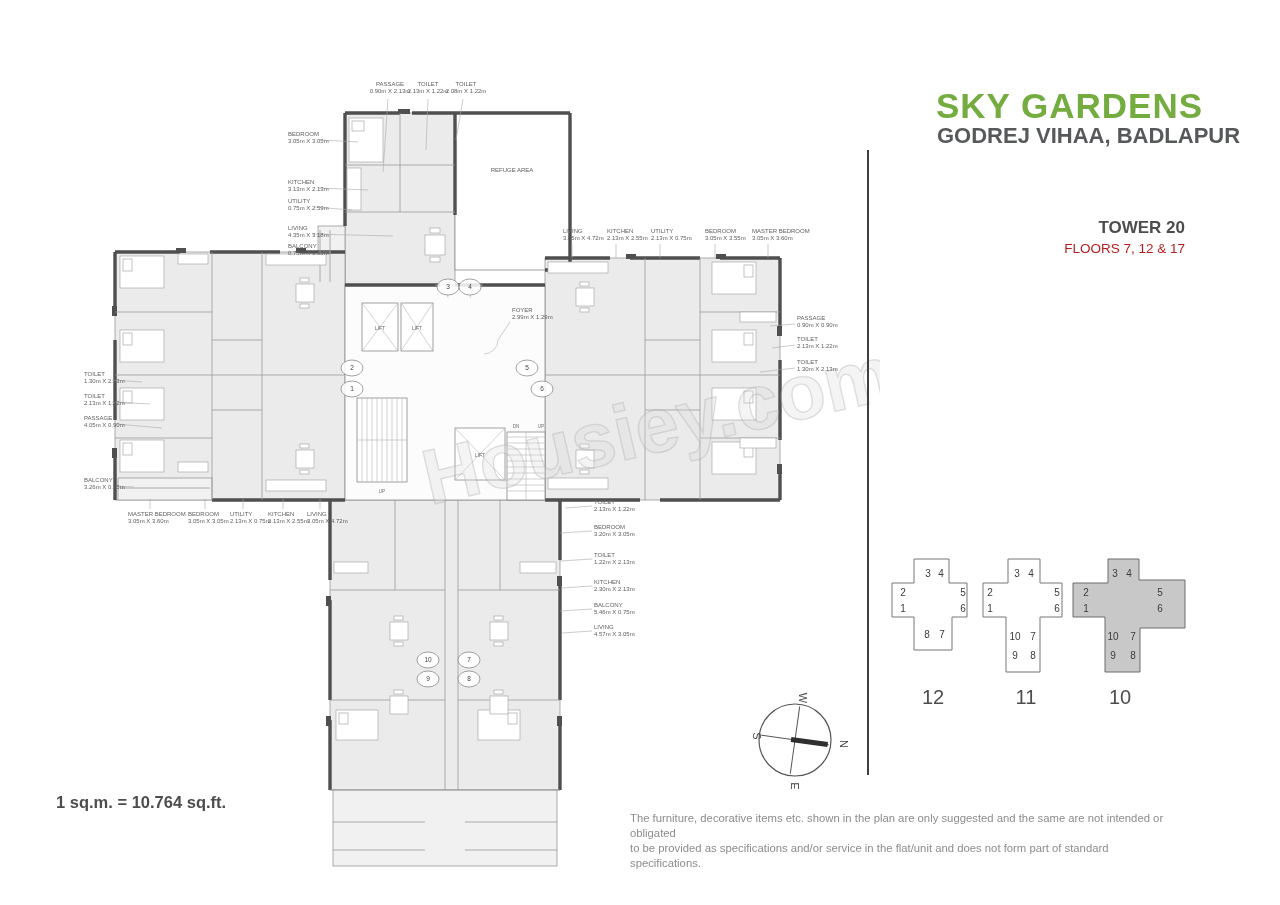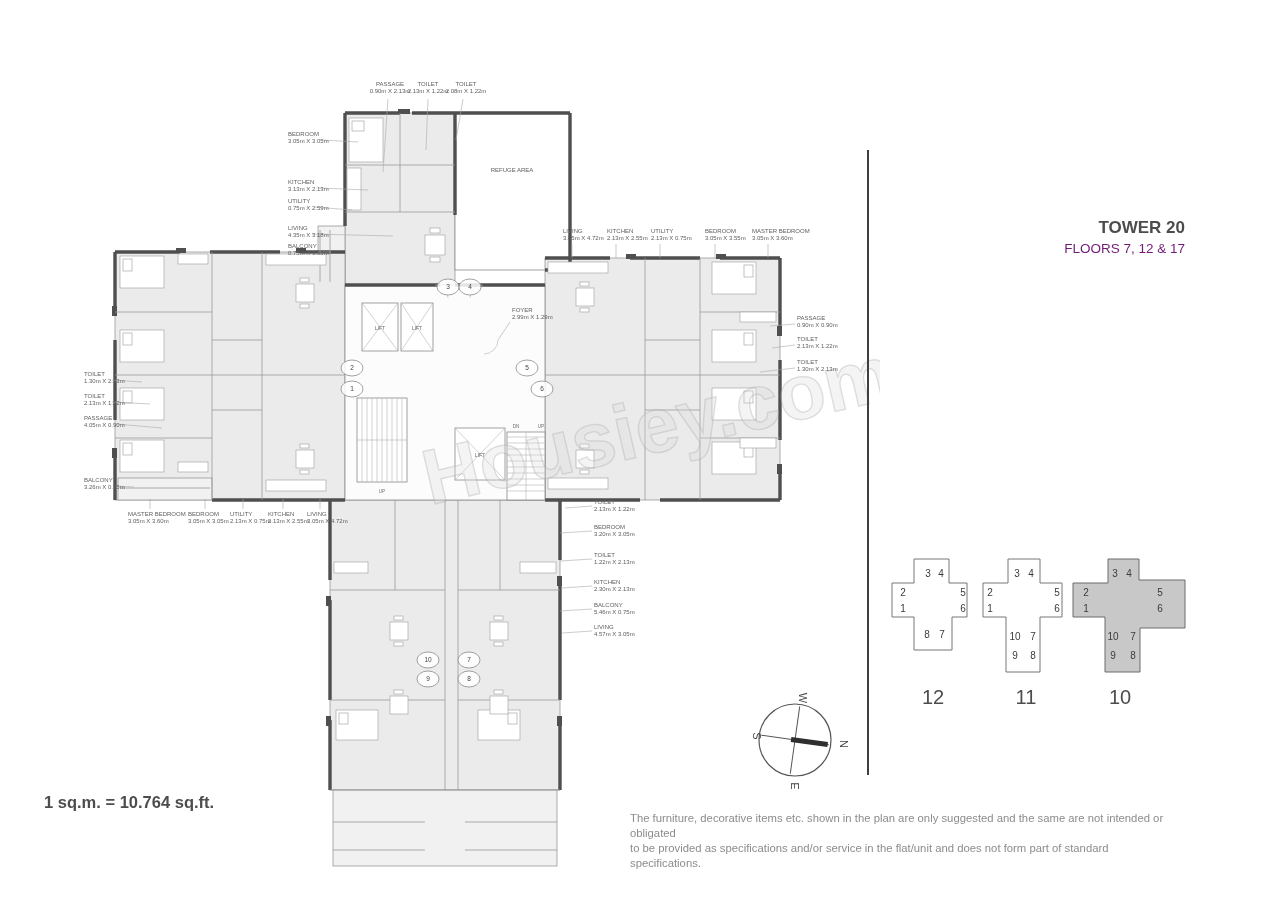--- a/index.html
+++ b/index.html
@@ -3,23 +3,23 @@
 <meta charset="utf-8">
 <style>
   html,body{margin:0;padding:0;background:#fff;}
   #page{position:relative;width:1280px;height:905px;background:#fff;overflow:hidden;
         font-family:"Liberation Sans", sans-serif;}
   
   .proj-title{position:absolute;left:936px;top:86px;font-size:35px;font-weight:bold;
               letter-spacing:1px;color:#74ac40;}
   .proj-sub{position:absolute;left:937px;top:123px;font-size:22px;font-weight:bold;color:#57585a;}
   .tower{position:absolute;right:95px;top:218px;font-size:17px;font-weight:bold;color:#4c4c4c;}
-  .floors{position:absolute;right:95px;top:241px;font-size:13.5px;color:#701a75;}
+  .floors{position:absolute;right:95px;top:241px;font-size:13.5px;color:#b91c1c;}
   .divider{position:absolute;left:867px;top:150px;width:1.5px;height:625px;background:#3f3f3f;}
-  .scale-note{position:absolute;left:44px;top:793px;font-size:16.5px;font-weight:bold;color:#4d4d4d;}
+  .scale-note{position:absolute;left:56px;top:793px;font-size:16.5px;font-weight:bold;color:#4d4d4d;}
   .disclaimer{position:absolute;left:630px;top:795px;width:548px;font-size:11.3px;
               line-height:15px;color:#8c8c8c;margin-top:16px;}
   
   svg{position:absolute;left:0;top:0;}
   .roomfill{fill:#ebebeb;stroke:#9a9a9a;stroke-width:.8;}
   .whitefill{fill:#ffffff;stroke:#8a8a8a;stroke-width:.8;}
   .corefill{fill:#fcfcfc;stroke:#8a8a8a;stroke-width:.8;}
   .balc{fill:#f1f1f1;stroke:#9a9a9a;stroke-width:.8;}
   .wall{stroke:#4f4f4f;stroke-width:3.4;fill:none;}
   .tab{fill:#4f4f4f;}
@@ -321,20 +321,22 @@
         <line class="cmp-line" x1="0" y1="-34" x2="0" y2="34"></line>
         <line class="cmp-needle" x1="-4" y1="0" x2="33" y2="0"></line>
       </g>
       <text class="cmp-letter" transform="translate(45,4) rotate(90)">N</text>
       <text class="cmp-letter" transform="translate(-42,-4) rotate(90)">S</text>
       <text class="cmp-letter" transform="translate(4,-42) rotate(90)">W</text>
       <text class="cmp-letter" transform="translate(-4,46) rotate(90)">E</text>
     </g>
   </svg>
 
+  <div class="proj-title">SKY GARDENS</div>
+  <div class="proj-sub">GODREJ VIHAA, BADLAPUR</div>
   <div class="tower">TOWER 20</div>
   <div class="floors">FLOORS 7, 12 &amp; 17</div>
   <div class="divider"></div>
   <div class="scale-note">1 sq.m. = 10.764 sq.ft.</div>
   <div class="disclaimer">
     <span>The furniture, decorative items etc. shown in the plan are only suggested and the same are not intended or obligated</span><br>
     <span>to be provided as specifications and/or service in the flat/unit and does not form part of standard specifications.</span>
   </div>
 </div>
 

